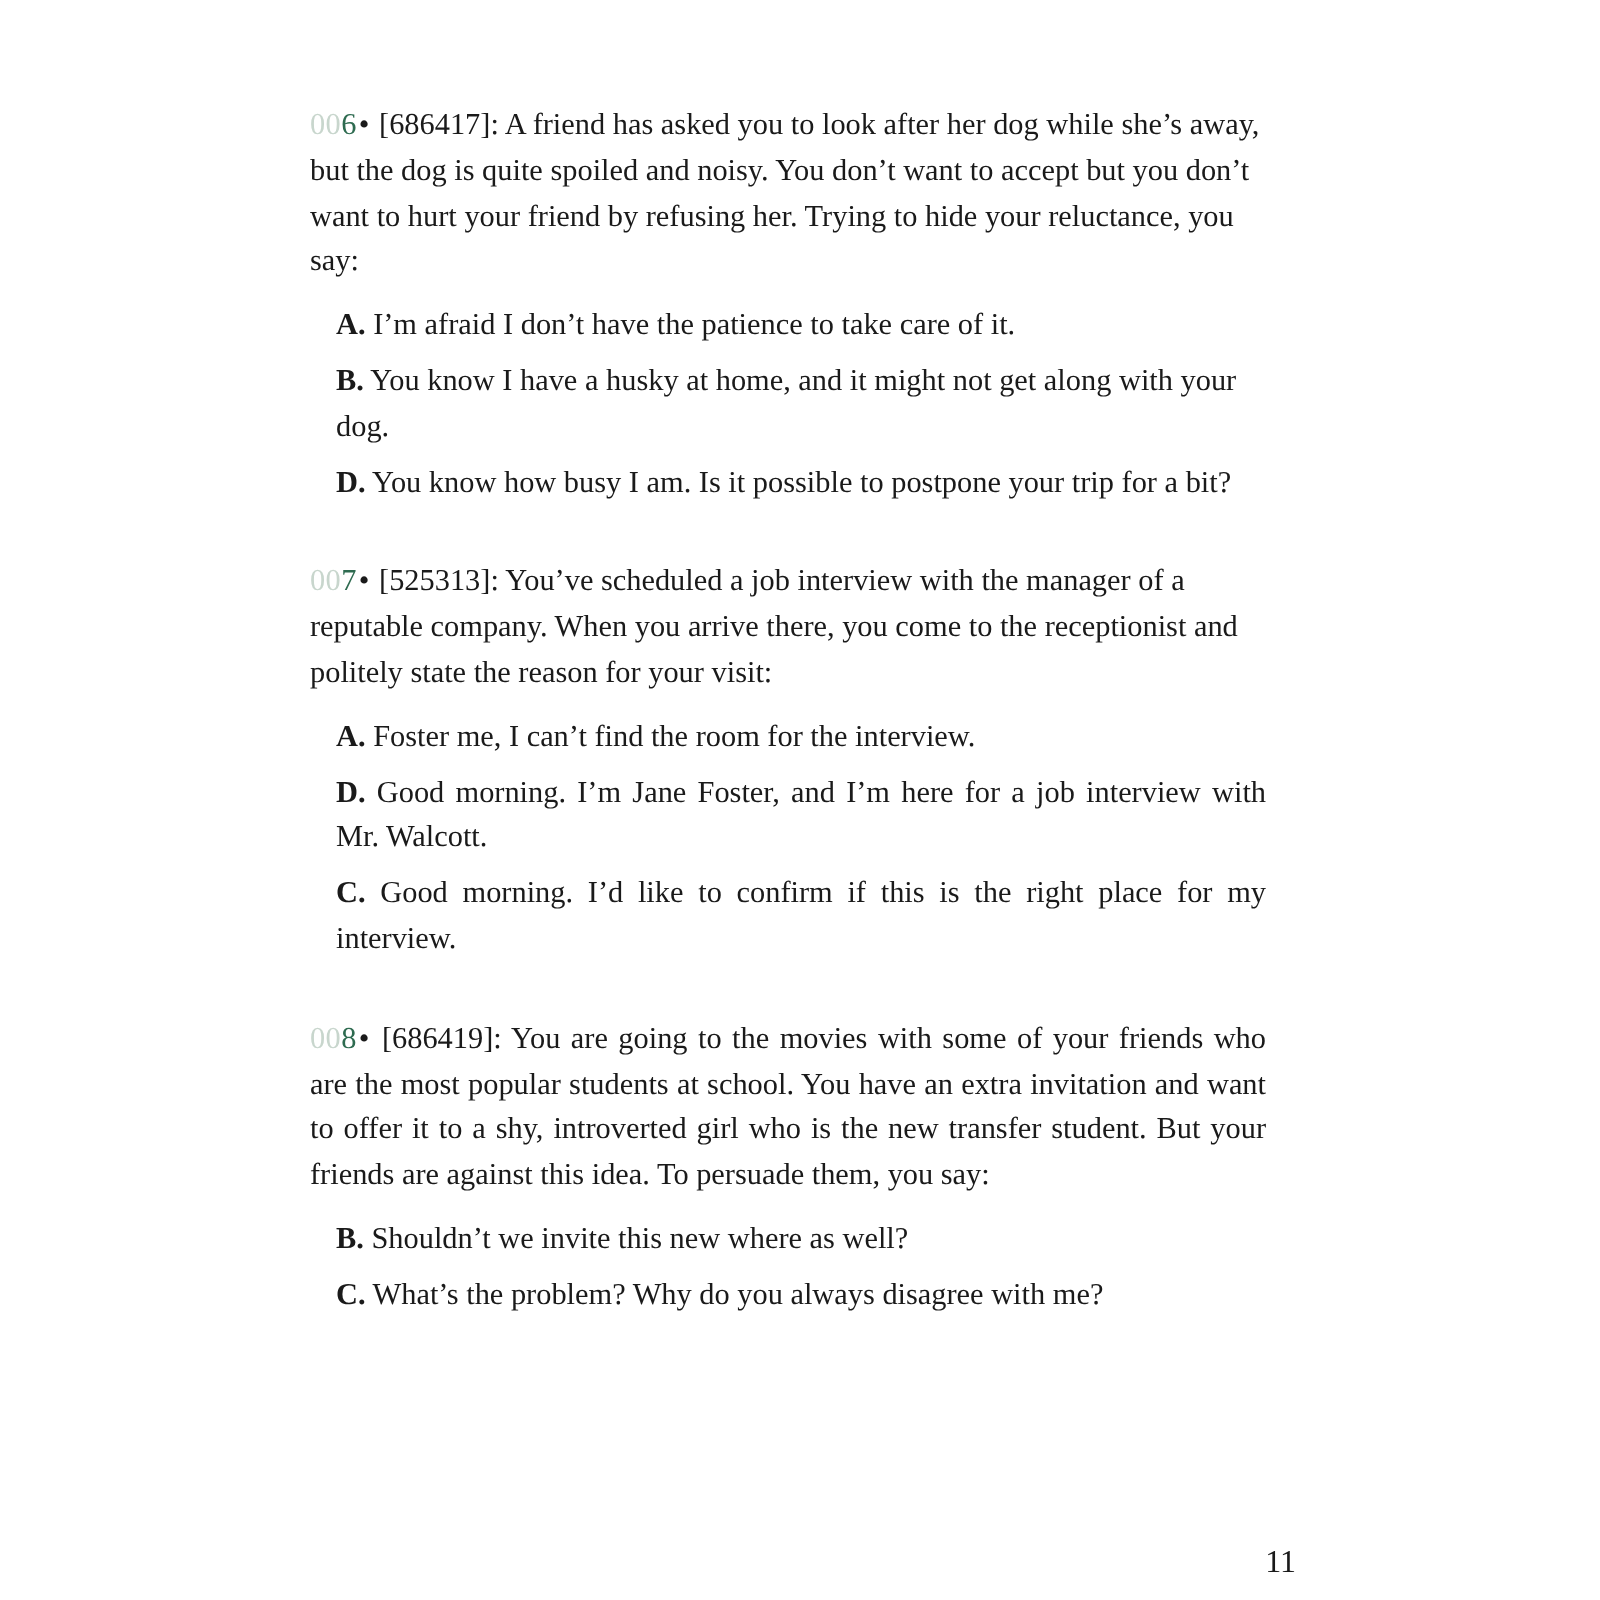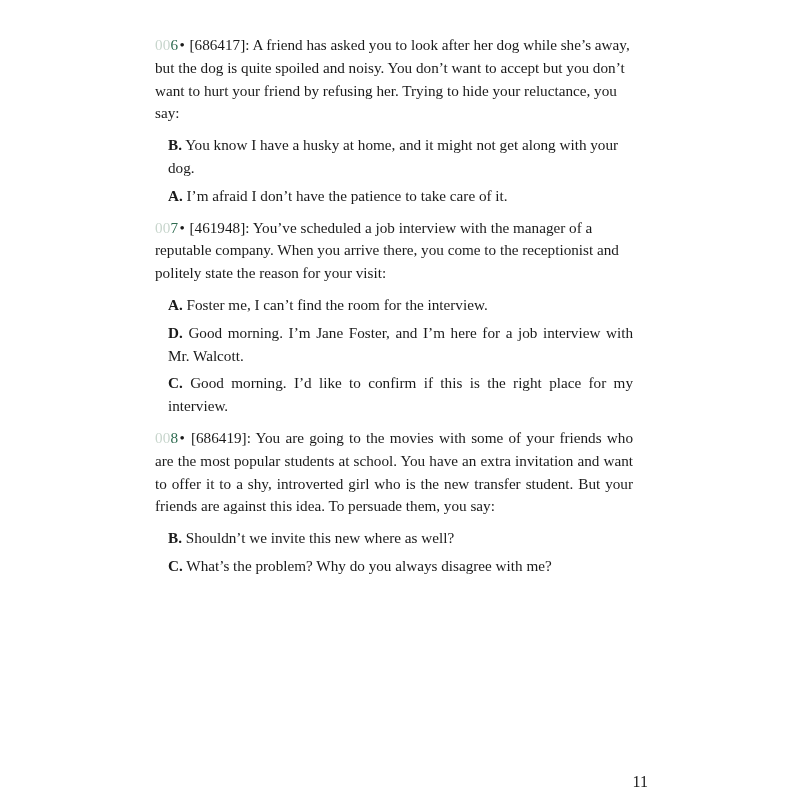--- a/index.html
+++ b/index.html
@@ -20,21 +20,21 @@
     height: 800px;
     box-sizing: border-box;
   }
   .content-column {
     position: absolute;
     left: 155px;
     top: 34px;
     width: 478px;
   }
   .question-block {
-    margin: 0 0 0 0;
+    margin: 18px 0 0 0;
   }
   .question-stem {
     font-size: 15.2px;
     line-height: 22.8px;
     text-align: justify;
     text-justify: inter-word;
     margin: 0 0 4px 0;
     hyphens: none;
   }
   .question-stem.ragged {
@@ -96,30 +96,31 @@
 
 <div class="page">
 
   <div class="content-column">
 
     <div class="question-block">
       <p class="question-stem ragged">
         <span class="qnum"><span class="qnum-lead">00</span><span class="qnum-last">6</span></span><span class="qsep">•</span> <span class="qid">[686417]:</span> <span>A friend has asked you to look after her dog while she’s away, but the dog is quite spoiled and noisy. You don’t want to accept but you don’t want to hurt your friend by refusing her. Trying to hide your reluctance, you say:</span>
       </p>
       <ul class="options">
+        <li class="option"><span class="option-letter">A.</span> <span>I’m afraid I don’t have the patience to take care of it.</span></li>
         <li class="option"><span class="option-letter">B.</span> <span>You know I have a husky at home, and it might not get along with your dog.</span></li>
-        <li class="option"><span class="option-letter">A.</span> <span>I’m afraid I don’t have the patience to take care of it.</span></li>
+        <li class="option"><span class="option-letter">D.</span> <span>You know how busy I am. Is it possible to postpone your trip for a bit?</span></li>
       </ul>
     </div>
 
     <div class="gap-after-options"></div>
 
     <div class="question-block">
       <p class="question-stem ragged">
-        <span class="qnum"><span class="qnum-lead">00</span><span class="qnum-last">7</span></span><span class="qsep">•</span> <span class="qid">[461948]:</span> <span>You’ve scheduled a job interview with the manager of a reputable company. When you arrive there, you come to the receptionist and politely state the reason for your visit:</span>
+        <span class="qnum"><span class="qnum-lead">00</span><span class="qnum-last">7</span></span><span class="qsep">•</span> <span class="qid">[525313]:</span> <span>You’ve scheduled a job interview with the manager of a reputable company. When you arrive there, you come to the receptionist and politely state the reason for your visit:</span>
       </p>
       <ul class="options">
         <li class="option"><span class="option-letter">A.</span> <span>Foster me, I can’t find the room for the interview.</span></li>
         <li class="option justified"><span class="option-letter">D.</span> <span>Good morning. I’m Jane Foster, and I’m here for a job interview with Mr. Walcott.</span></li>
         <li class="option justified"><span class="option-letter">C.</span> <span>Good morning. I’d like to confirm if this is the right place for my interview.</span></li>
       </ul>
     </div>
 
     <div class="gap-after-options"></div>
 

